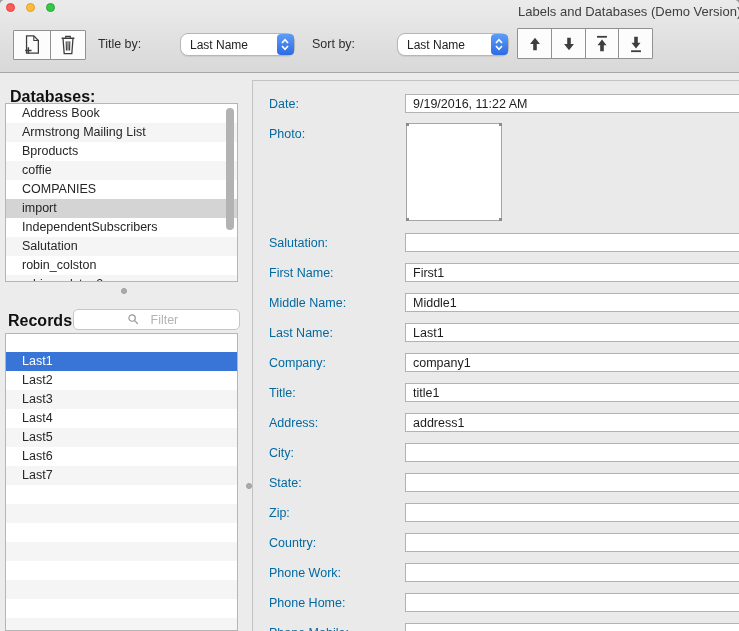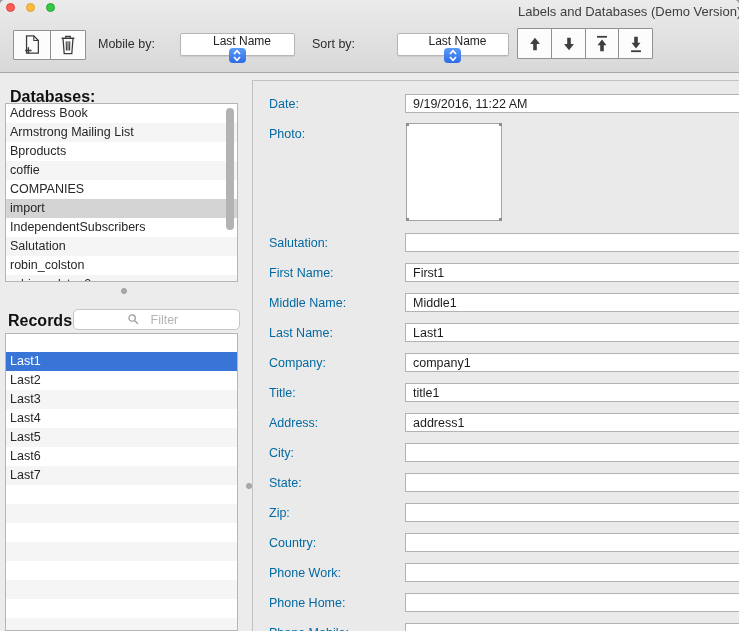--- a/index.html
+++ b/index.html
@@ -28,35 +28,34 @@
   }
   #new-del-group{left:13px;top:30px;width:73px;height:30px;}
   #new-del-group .seg{width:36px;display:flex;align-items:center;justify-content:center;}
   #new-del-group .seg + .seg{border-left:1px solid #919191;}
   #nav-group{left:517px;top:28px;width:136px;height:31px;}
   #nav-group .seg{width:34px;display:flex;align-items:center;justify-content:center;}
   #nav-group .seg + .seg{border-left:1px solid #919191;}
   .tb-label{position:absolute;top:37px;font-size:12.5px;color:#2d2d2d;}
   .select{
     position:absolute;top:33px;height:23px;background:#ffffff;
-    border:1px solid #b6b6b6;border-radius:2px;display:flex;align-items:center;
+    border:1px solid #b6b6b6;border-radius:8px;display:flex;align-items:center;
     box-shadow:0 1px 1px rgba(0,0,0,0.08);
-    flex-direction:column;
   }
   .select .sel-text{flex:1;padding-left:9px;font-size:12px;color:#222;}
   .select .stepper{
     width:17px;height:21px;border-radius:4px;margin-right:0.5px;
     background:linear-gradient(#5c9cf8,#2d6be4);
     display:flex;align-items:center;justify-content:center;
   }
   
   .bold-label{position:absolute;font-size:16px;font-weight:bold;color:#111;}
   .listbox{position:absolute;background:#fff;border:1px solid #b5b5b5;overflow:hidden;}
   #db-list{left:5px;top:103px;width:233px;height:179px;}
-  .lrow{height:19px;line-height:19px;padding-left:4px;font-size:12.5px;color:#262626;
+  .lrow{height:19px;line-height:19px;padding-left:16px;font-size:12.5px;color:#262626;
         white-space:nowrap;overflow:hidden;}
   #db-list .lrow:nth-child(even){background:#f5f5f5;}
   #db-list .lrow.selected{background:#d4d4d4;}
   #db-list .lrow.clipped{height:7px;overflow:hidden;}
   #db-scroll{position:absolute;left:226px;top:108px;width:8px;height:122px;
              background:#b3b3b3;border-radius:4px;}
   .grab-dot{position:absolute;width:6px;height:6px;border-radius:50%;
             background:#ababab;border:1px solid #9c9c9c;}
   #filter-field{
     position:absolute;left:73px;top:309px;width:167px;height:21px;background:#fff;
@@ -117,21 +116,21 @@
           <svg width="20" height="22" viewBox="0 0 22 24">
             <path d="M8.5 4 V2.5 H13.5 V4" fill="none" stroke="#3c3c3c" stroke-width="1.4"></path>
             <path d="M4 4.5 H18" fill="none" stroke="#3c3c3c" stroke-width="1.6"></path>
             <path d="M5.5 4.5 L6.8 21.5 H15.2 L16.5 4.5" fill="none" stroke="#3c3c3c" stroke-width="1.4"></path>
             <path d="M9 8 L9.3 18 M11 8 V18 M13 8 L12.7 18" fill="none" stroke="#3c3c3c" stroke-width="1.2"></path>
           </svg>
         </span>
       </div>
     </div>
 
-    <span class="tb-label" style="left:98px">Mobile by:</span>
+    <span class="tb-label" style="left:98px">Title by:</span>
     <div class="select" style="left:180px;width:115px">
       <span class="sel-text">Last Name</span>
       <span class="stepper">
         <svg width="12" height="15" viewBox="0 0 12 15">
           <polyline points="3,6 6,2.6 9,6" fill="none" stroke="#fff" stroke-width="1.6"></polyline>
           <polyline points="3,9 6,12.4 9,9" fill="none" stroke="#fff" stroke-width="1.6"></polyline>
         </svg>
       </span>
     </div>
 

